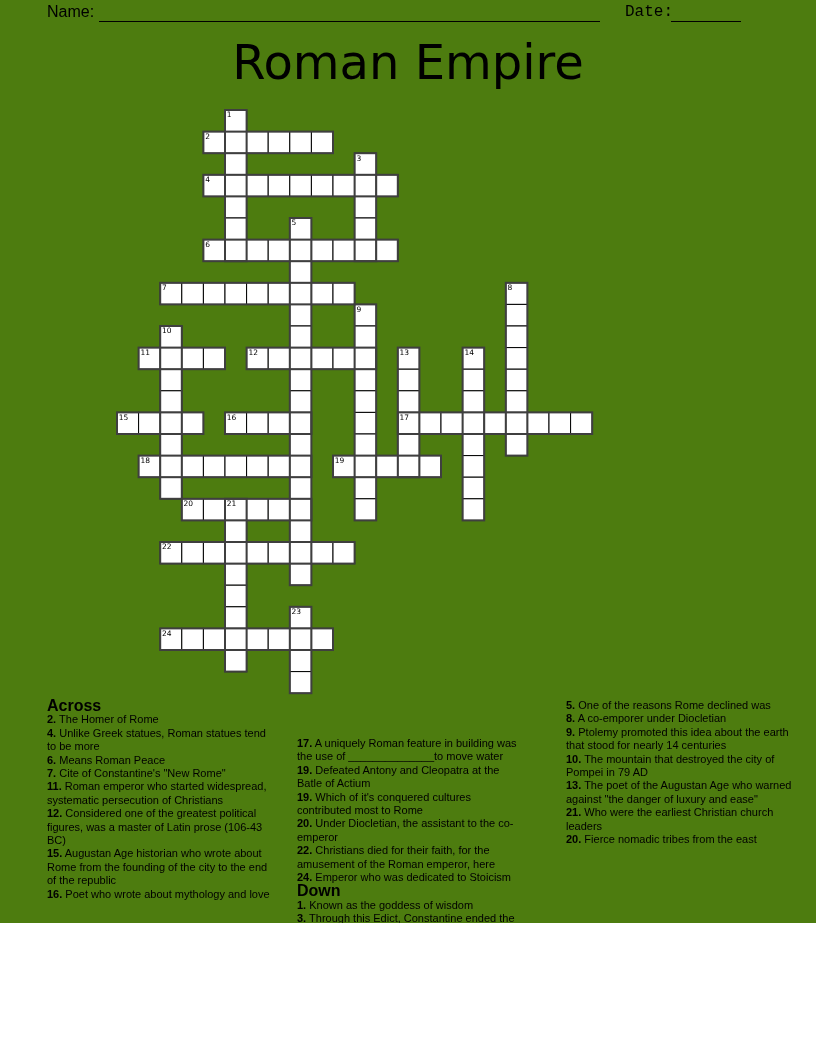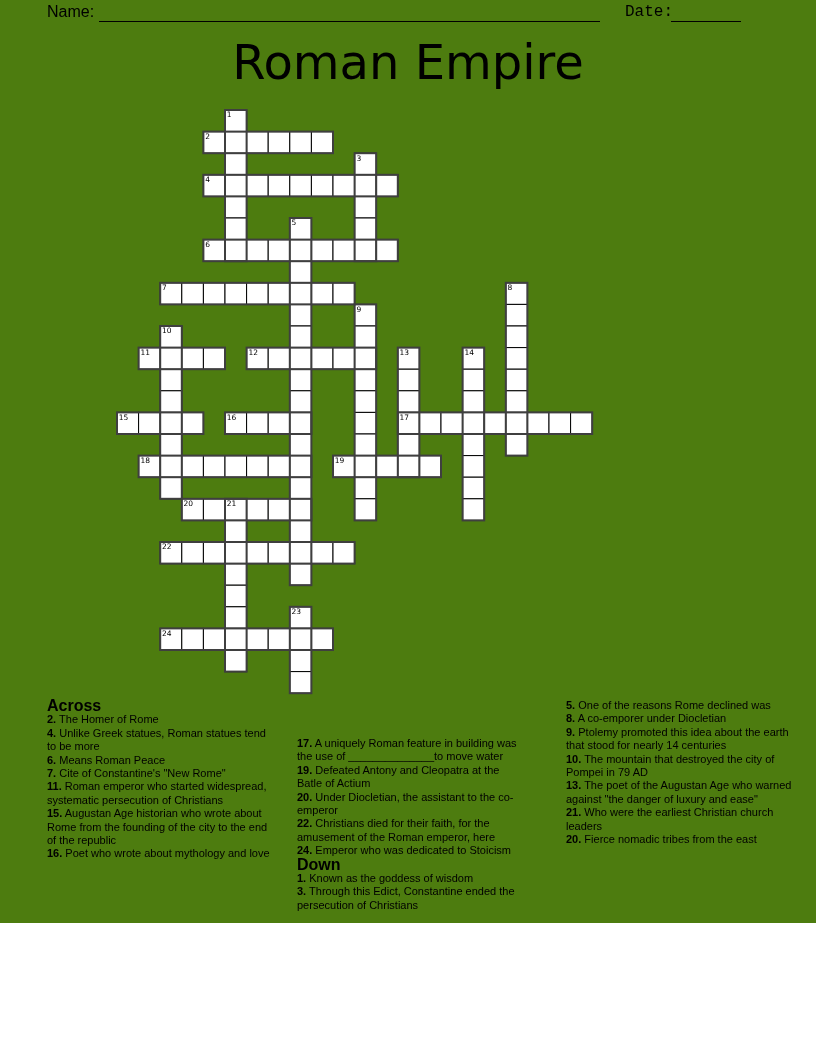--- a/index.html
+++ b/index.html
@@ -271,26 +271,28 @@
       <text x="162" y="635.8000000000001" font-size="7.5" font-family="&quot;DejaVu Sans&quot;,sans-serif" fill="#000000">24</text>
     </svg>
 
   <div id="clue-col-1" class="clue-col">
       <div class="clue-heading">Across</div>
       <div class="clue"><b>2.</b> The Homer of Rome</div>
       <div class="clue"><b>4.</b> Unlike Greek statues, Roman statues tend to be more</div>
       <div class="clue"><b>6.</b> Means Roman Peace</div>
       <div class="clue"><b>7.</b> Cite of Constantine's "New Rome"</div>
       <div class="clue"><b>11.</b> Roman emperor who started widespread, systematic persecution of Christians</div>
+      <div class="clue"><b>12.</b> Considered one of the greatest political figures, was a master of Latin prose (106-43 BC)</div>
       <div class="clue"><b>15.</b> Augustan Age historian who wrote about Rome from the founding of the city to the end of the republic</div>
       <div class="clue"><b>16.</b> Poet who wrote about mythology and love</div>
     </div>
   <div id="clue-col-2" class="clue-col">
       <div class="clue"><b>17.</b> A uniquely Roman feature in building was the use of ______________to move water</div>
       <div class="clue"><b>19.</b> Defeated Antony and Cleopatra at the Batle of Actium</div>
+      <div class="clue"><b>19.</b> Which of it's conquered cultures contributed most to Rome</div>
       <div class="clue"><b>20.</b> Under Diocletian, the assistant to the co-emperor</div>
       <div class="clue"><b>22.</b> Christians died for their faith, for the amusement of the Roman emperor, here</div>
       <div class="clue"><b>24.</b> Emperor who was dedicated to Stoicism</div>
       <div class="clue-heading">Down</div>
       <div class="clue"><b>1.</b> Known as the goddess of wisdom</div>
       <div class="clue"><b>3.</b> Through this Edict, Constantine ended the persecution of Christians</div>
     </div>
   <div id="clue-col-3" class="clue-col">
       <div class="clue"><b>5.</b> One of the reasons Rome declined was</div>
       <div class="clue"><b>8.</b> A co-emporer under Diocletian</div>

